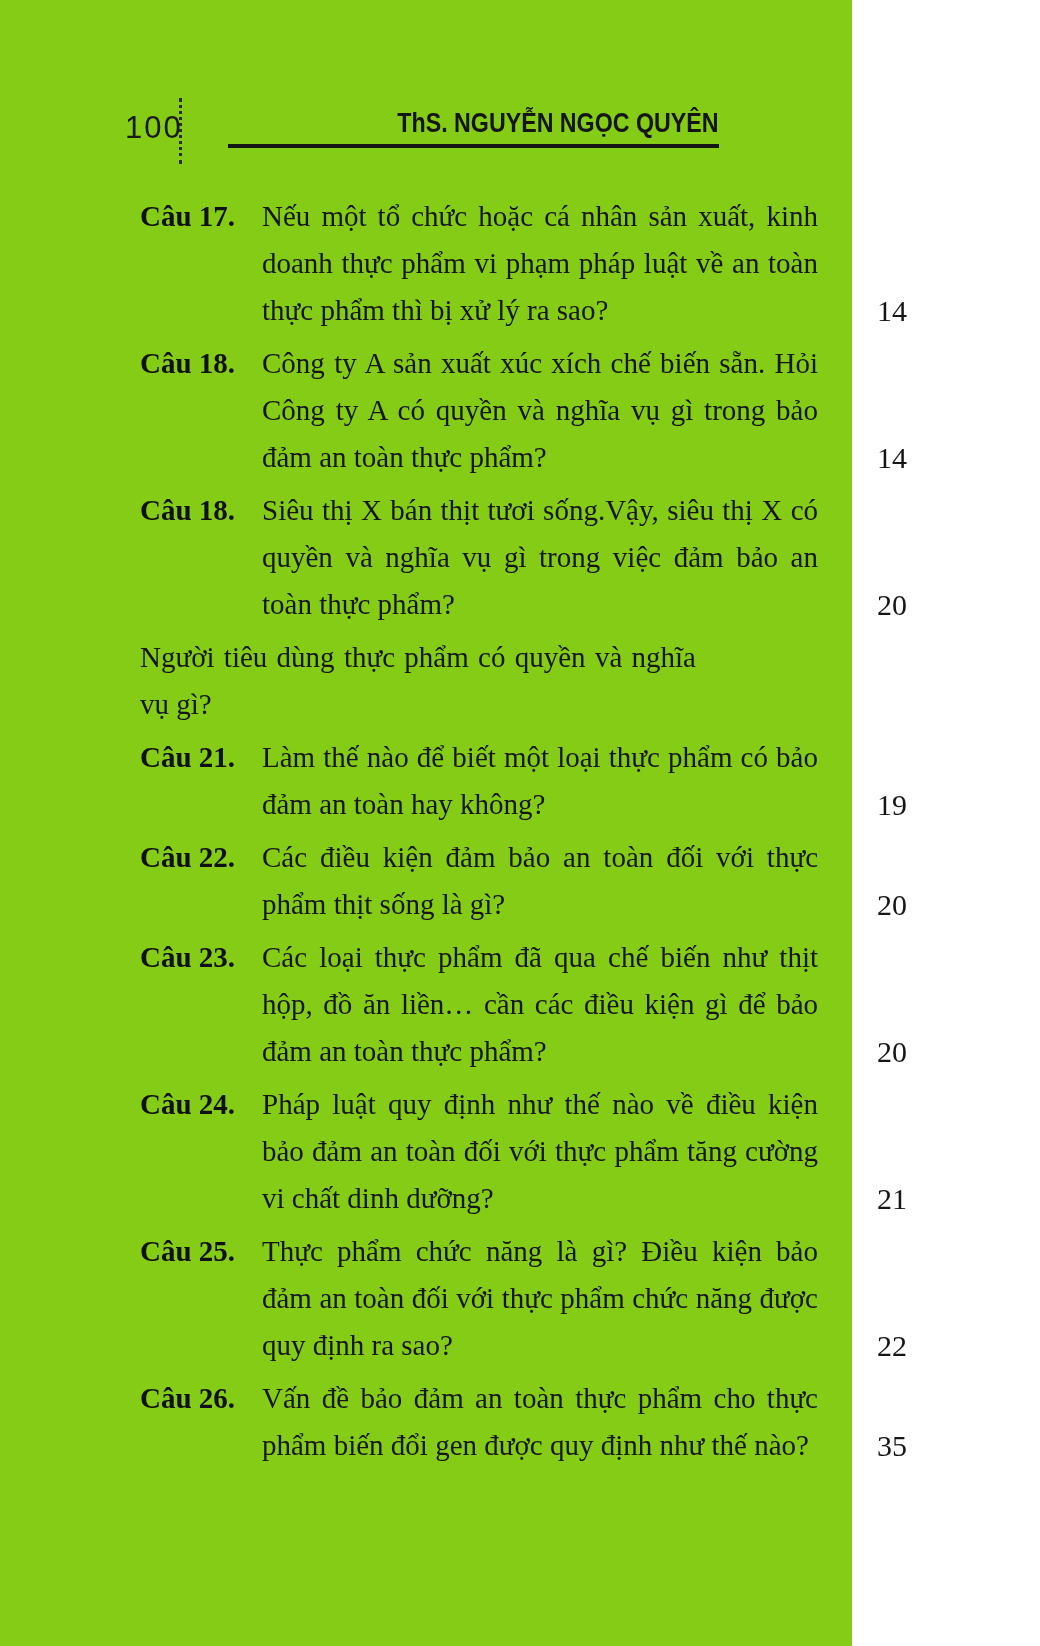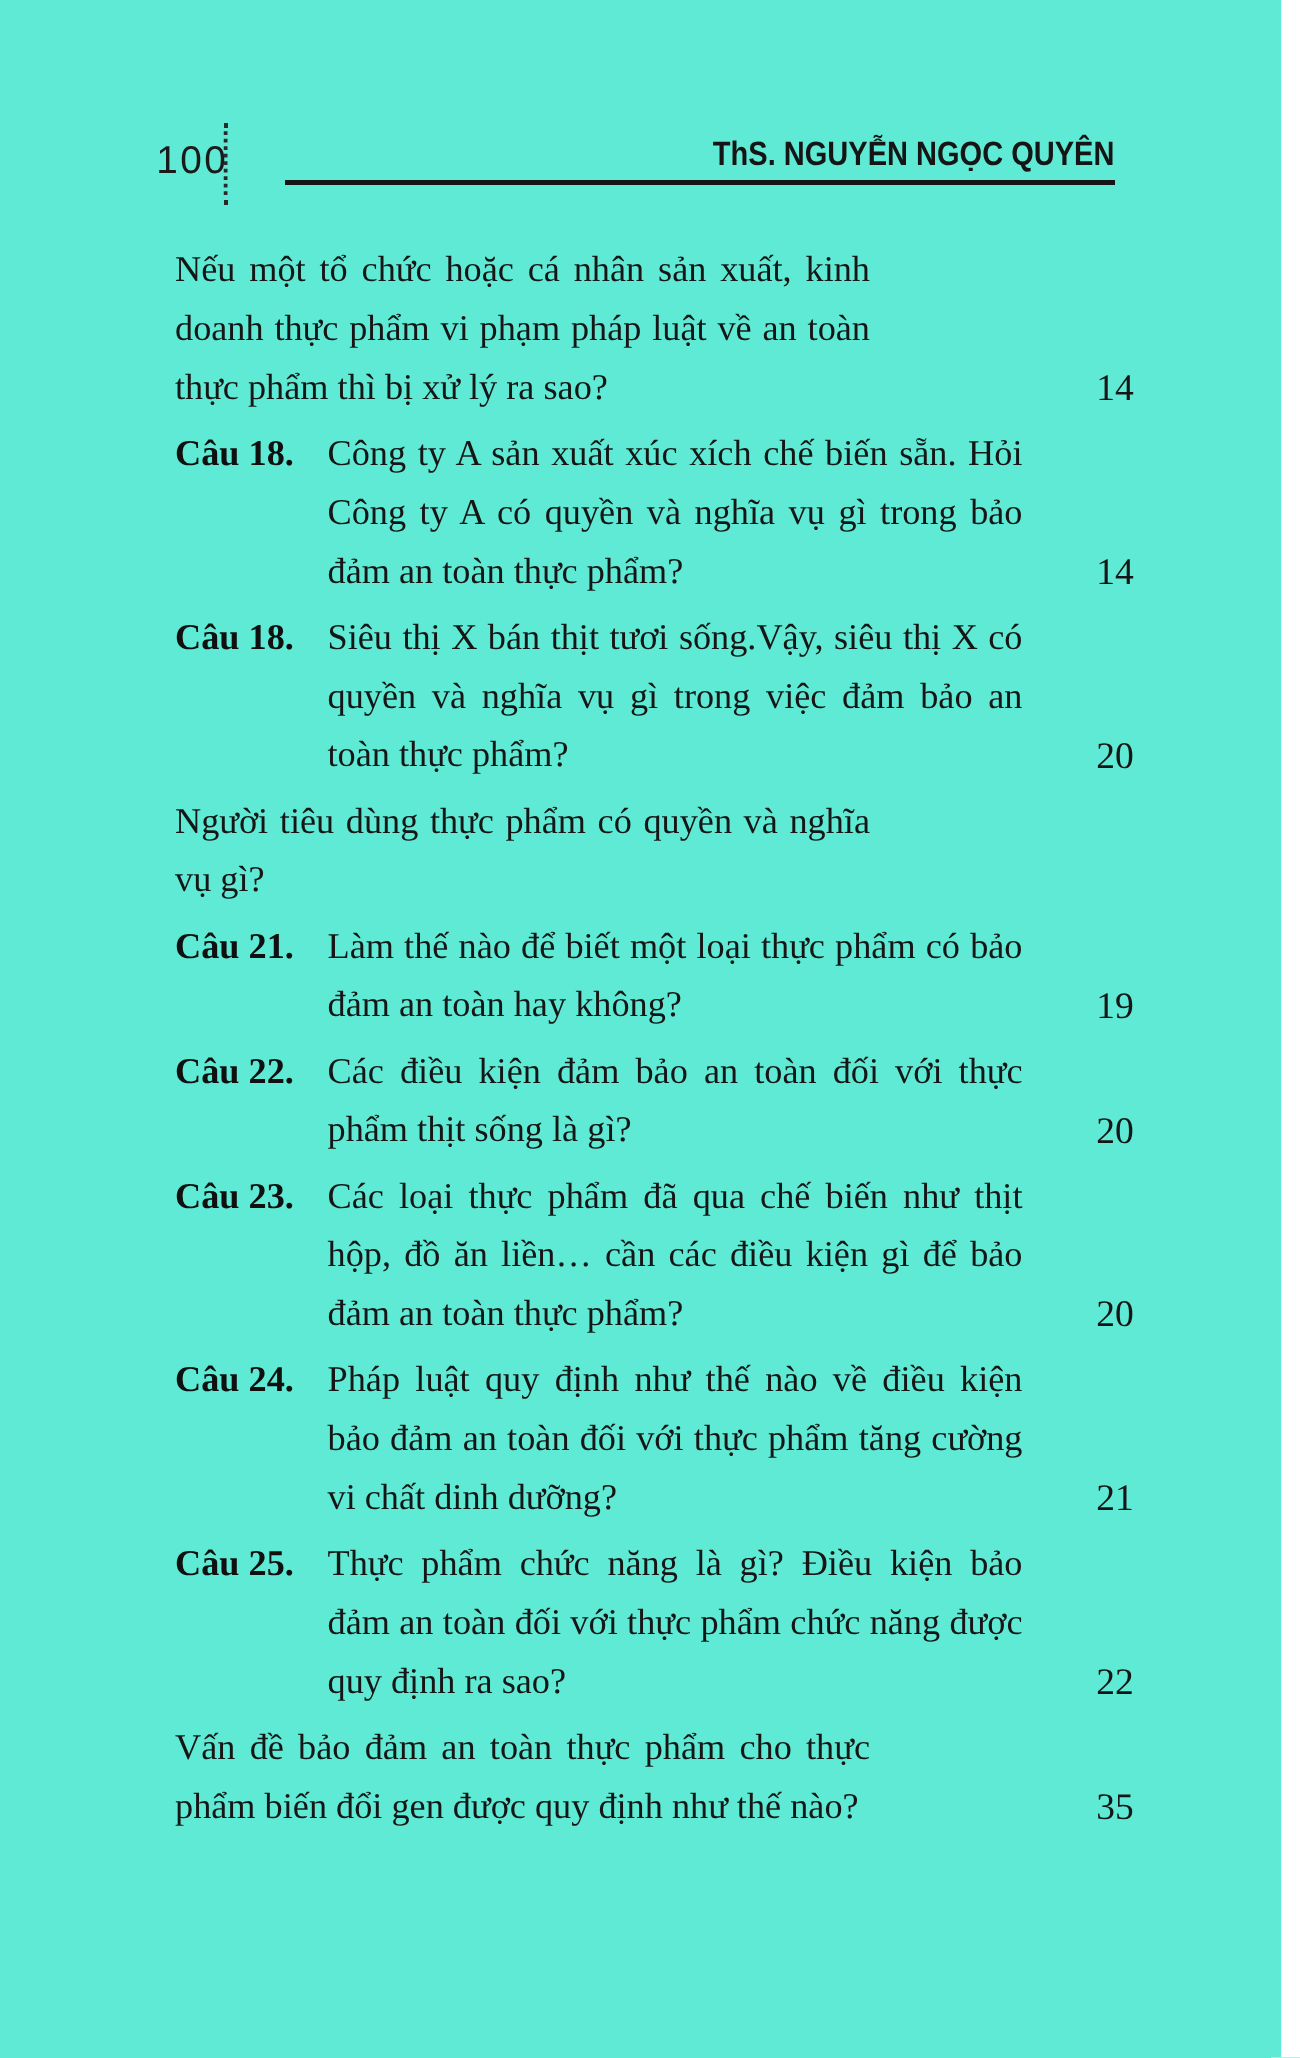--- a/index.html
+++ b/index.html
@@ -3,21 +3,21 @@
 <meta charset="utf-8">
 <style>
   html, body { margin: 0; padding: 0; }
   body {
     width: 1040px; height: 1646px;
     background: #ffffff;
     color: #121212;
     font-family: "Liberation Serif", serif;
     overflow: hidden;
   }
-  .sheet { position: relative; width: 1025px; height: 1646px; background: #5eead4; }
+  .sheet { position: relative; width: 852px; height: 1646px; background: #84cc16; }
 
   
   .running-header { position: absolute; top: 108px; left: 125px; right: 133px; height: 60px; }
   .folio {
     position: absolute; left: 0; top: 2px;
     font-family: "Liberation Sans", sans-serif;
     font-size: 31px; letter-spacing: 2px; color: #1a1a1a;
   }
   .dotted-divider {
     position: absolute; left: 54px; top: -10px; height: 66px; width: 0;
@@ -64,20 +64,21 @@
   <div class="running-header">
     <span class="folio">100</span>
     <span class="dotted-divider"></span>
     <span class="author">ThS. NGUYỄN NGỌC QUYÊN</span>
     <span class="header-rule"></span>
   </div>
 
   <div class="toc">
 
     <div class="toc-entry">
+      <span class="toc-entry-label">Câu 17.</span>
       <span class="toc-entry-text">Nếu một tổ chức hoặc cá nhân sản xuất, kinh doanh thực phẩm vi phạm pháp luật về an toàn thực phẩm thì bị xử lý ra sao?</span>
       <span class="toc-entry-page">14</span>
     </div>
 
     <div class="toc-entry">
       <span class="toc-entry-label">Câu 18.</span>
       <span class="toc-entry-text">Công ty A sản xuất xúc xích chế biến sẵn. Hỏi Công ty A có quyền và nghĩa vụ gì trong bảo đảm an toàn thực phẩm?</span>
       <span class="toc-entry-page">14</span>
     </div>
 
@@ -115,18 +116,19 @@
       <span class="toc-entry-page">21</span>
     </div>
 
     <div class="toc-entry">
       <span class="toc-entry-label">Câu 25.</span>
       <span class="toc-entry-text">Thực phẩm chức năng là gì? Điều kiện bảo đảm an toàn đối với thực phẩm chức năng được quy định ra sao?</span>
       <span class="toc-entry-page">22</span>
     </div>
 
     <div class="toc-entry">
+      <span class="toc-entry-label">Câu 26.</span>
       <span class="toc-entry-text">Vấn đề bảo đảm an toàn thực phẩm cho thực phẩm biến đổi gen được quy định như thế nào?</span>
       <span class="toc-entry-page">35</span>
     </div>
 
   </div>
 </div>
 
 </body></html>

